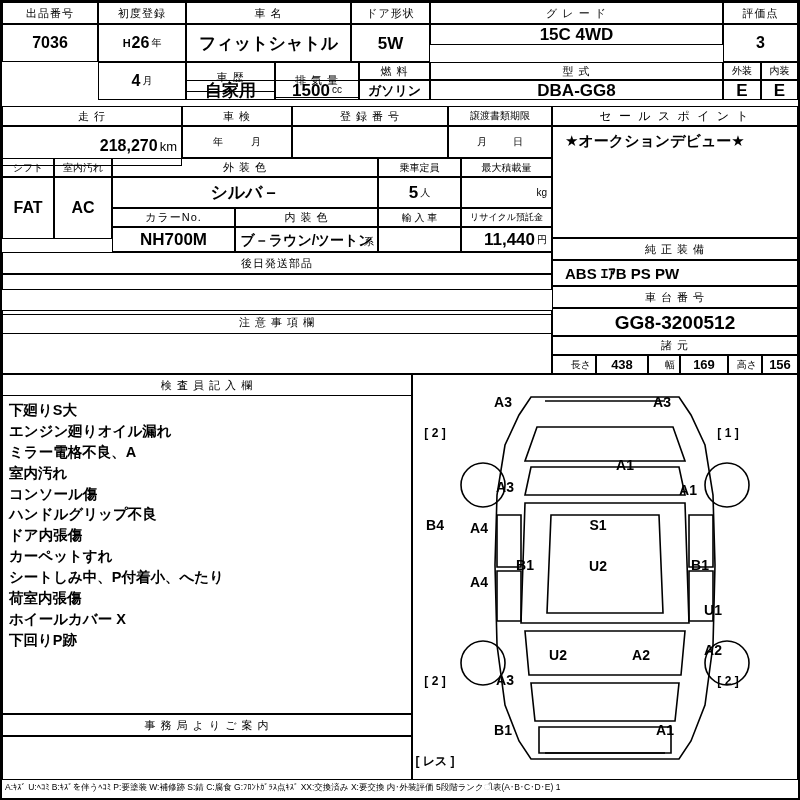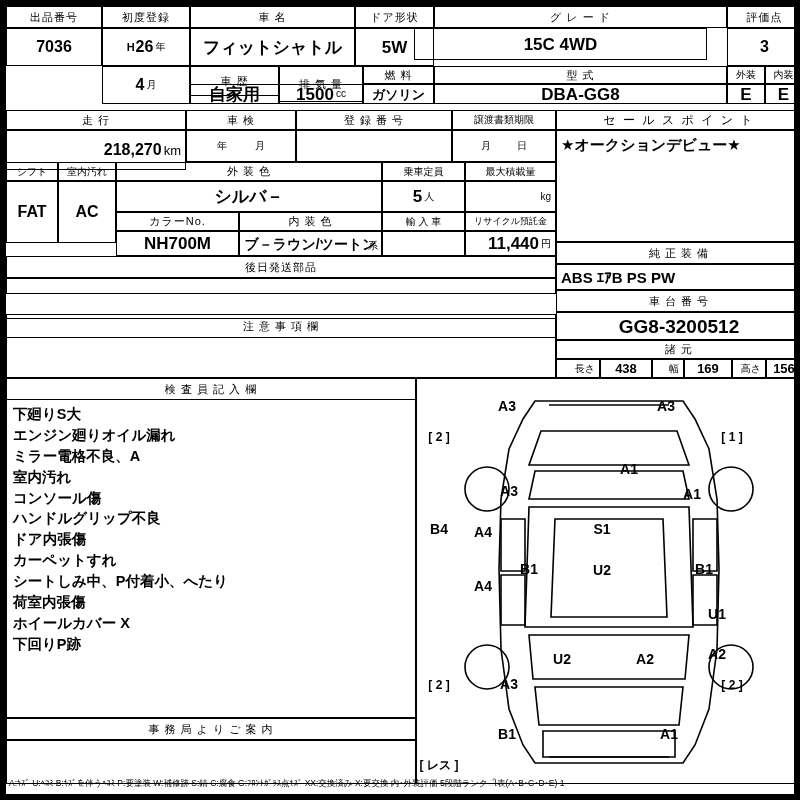--- a/index.html
+++ b/index.html
@@ -7,41 +7,41 @@
     width:800px;height:800px;
     background:#fff;
     font-family:"Liberation Sans","DejaVu Sans",sans-serif;
     color:#000;
     -webkit-font-smoothing:none;
   }
   .sheet{
     position:relative;
     width:800px;height:800px;
     box-sizing:border-box;
-    border:6px solid #000000;
+    border:2px solid #000000;
   }
   .cell{
     position:absolute;
     box-sizing:border-box;
     border:1px solid #000;
     display:flex;
     align-items:center;
     justify-content:center;
     overflow:hidden;
     white-space:nowrap;
     font-size:11px;
     line-height:1;
   }
   .lbl{font-size:11px;letter-spacing:1px;}
   .big{font-size:16px;font-weight:bold;}
   .mid{font-size:17px;font-weight:bold;}
   .sm{font-size:10px;}
   .xs{font-size:9px;}
   .noborder{border:none;}
-  .left{justify-content:flex-start;padding-left:4px;}
+  .left{justify-content:flex-start;padding-left:12px;}
   .right{justify-content:flex-end;padding-right:4px;}
   .unit{font-size:10px;font-weight:normal;margin-left:2px;}
   .pre{font-size:10px;font-weight:normal;margin-right:1px;vertical-align:top;}
 
   
   #notes-list{
     position:absolute;
     box-sizing:border-box;
     border:1px solid #000;
     border-top:none;
@@ -110,21 +110,21 @@
   <div class="cell" style="left:349px;top:0;width:79px;height:22px;">
     <span class="lbl">ドア形状</span>
   </div>
   <div class="cell" style="left:349px;top:22px;width:79px;height:38px;">
     <span class="mid">5W</span>
   </div>
 
   <div class="cell" style="left:428px;top:0;width:293px;height:22px;">
     <span class="lbl">グ レ ー ド</span>
   </div>
-  <div class="cell" style="left:408px;top:22px;width:293px;height:32px;">
+  <div class="cell" style="left:428px;top:22px;width:293px;height:21px;">
     <span class="mid">15C 4WD</span>
   </div>
 
   <div class="cell" style="left:721px;top:0;width:75px;height:22px;">
     <span class="lbl">評価点</span>
   </div>
   <div class="cell" style="left:721px;top:22px;width:75px;height:38px;">
     <span class="big">3</span>
   </div>
 

